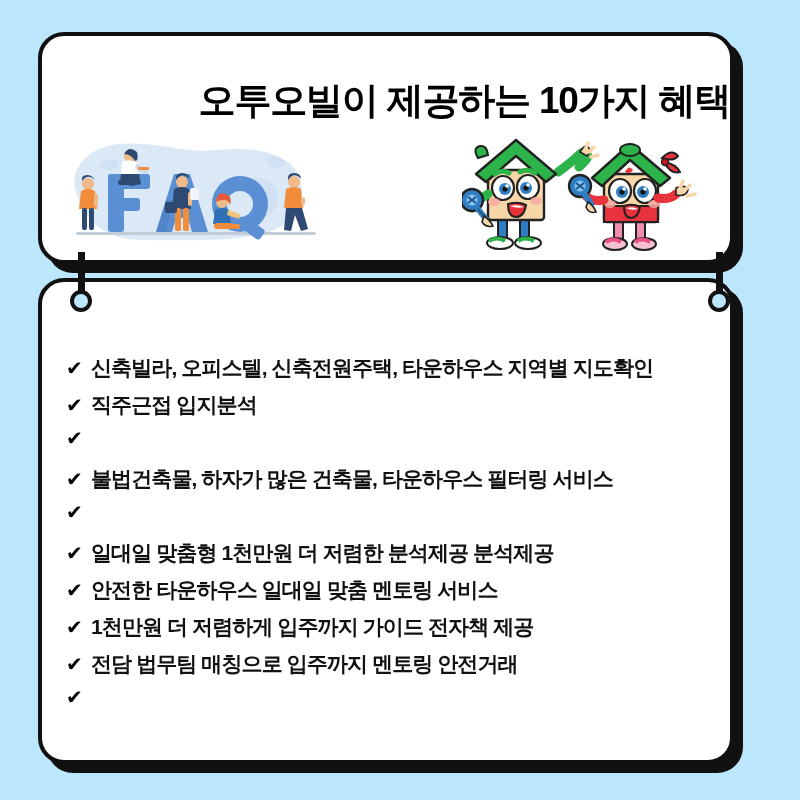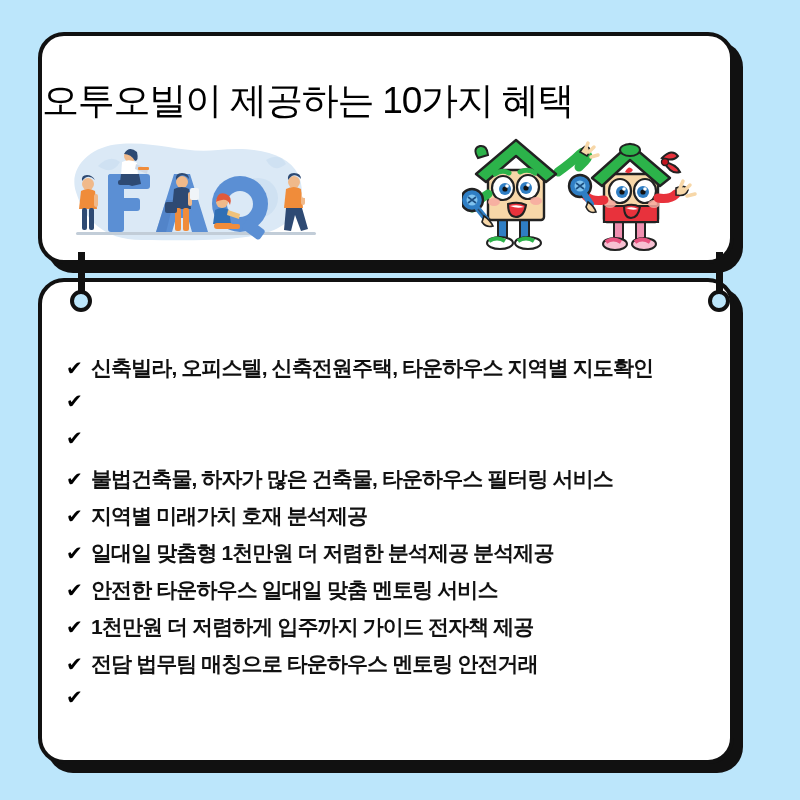--- a/index.html
+++ b/index.html
@@ -39,23 +39,23 @@
     top: 32px;
     width: 696px;
     height: 232px;
   }
 
   .title {
     position: absolute;
     left: 0;
     top: 40px;
     width: 100%;
-    text-align: left;
+    text-align: right;
     font-size: 37px;
-    font-weight: 400;
+    font-weight: 700;
     letter-spacing: -1.2px;
     color: #000000;
     white-space: nowrap;
   }
 
   
   .faq-art {
     position: absolute;
     left: 20px;
     top: 104px;
@@ -330,47 +330,47 @@
   <div class="ring" id="ring-right" style="background: rgb(188, 230, 251);"></div>
 
   <div class="card" id="bottom-card">
     <ul class="benefit-list" id="benefit-list">
         <li class="benefit-item">
           <span class="check">✔</span>
           <span class="benefit-text">신축빌라, 오피스텔, 신축전원주택, 타운하우스 지역별 지도확인</span>
         </li>
         <li class="benefit-item">
           <span class="check">✔</span>
+          <span class="benefit-text">직주근접 입지분석</span>
         </li>
         <li class="benefit-item">
           <span class="check">✔</span>
         </li>
         <li class="benefit-item">
           <span class="check">✔</span>
           <span class="benefit-text">불법건축물, 하자가 많은 건축물, 타운하우스 필터링 서비스</span>
         </li>
         <li class="benefit-item">
           <span class="check">✔</span>
-          <span class="benefit-text">지역별 미래가치 호재 분석제공</span>
         </li>
         <li class="benefit-item">
           <span class="check">✔</span>
           <span class="benefit-text">일대일 맞춤형 1천만원 더 저렴한 분석제공 분석제공</span>
         </li>
         <li class="benefit-item">
           <span class="check">✔</span>
           <span class="benefit-text">안전한 타운하우스 일대일 맞춤 멘토링 서비스</span>
         </li>
         <li class="benefit-item">
           <span class="check">✔</span>
           <span class="benefit-text">1천만원 더 저렴하게 입주까지 가이드 전자책 제공</span>
         </li>
         <li class="benefit-item">
           <span class="check">✔</span>
-          <span class="benefit-text">전담 법무팀 매칭으로 타운하우스 멘토링 안전거래</span>
+          <span class="benefit-text">전담 법무팀 매칭으로 입주까지 멘토링 안전거래</span>
         </li>
         <li class="benefit-item">
           <span class="check">✔</span>
         </li>
       </ul>
   </div>
 
 </div>
 
 </body></html>

